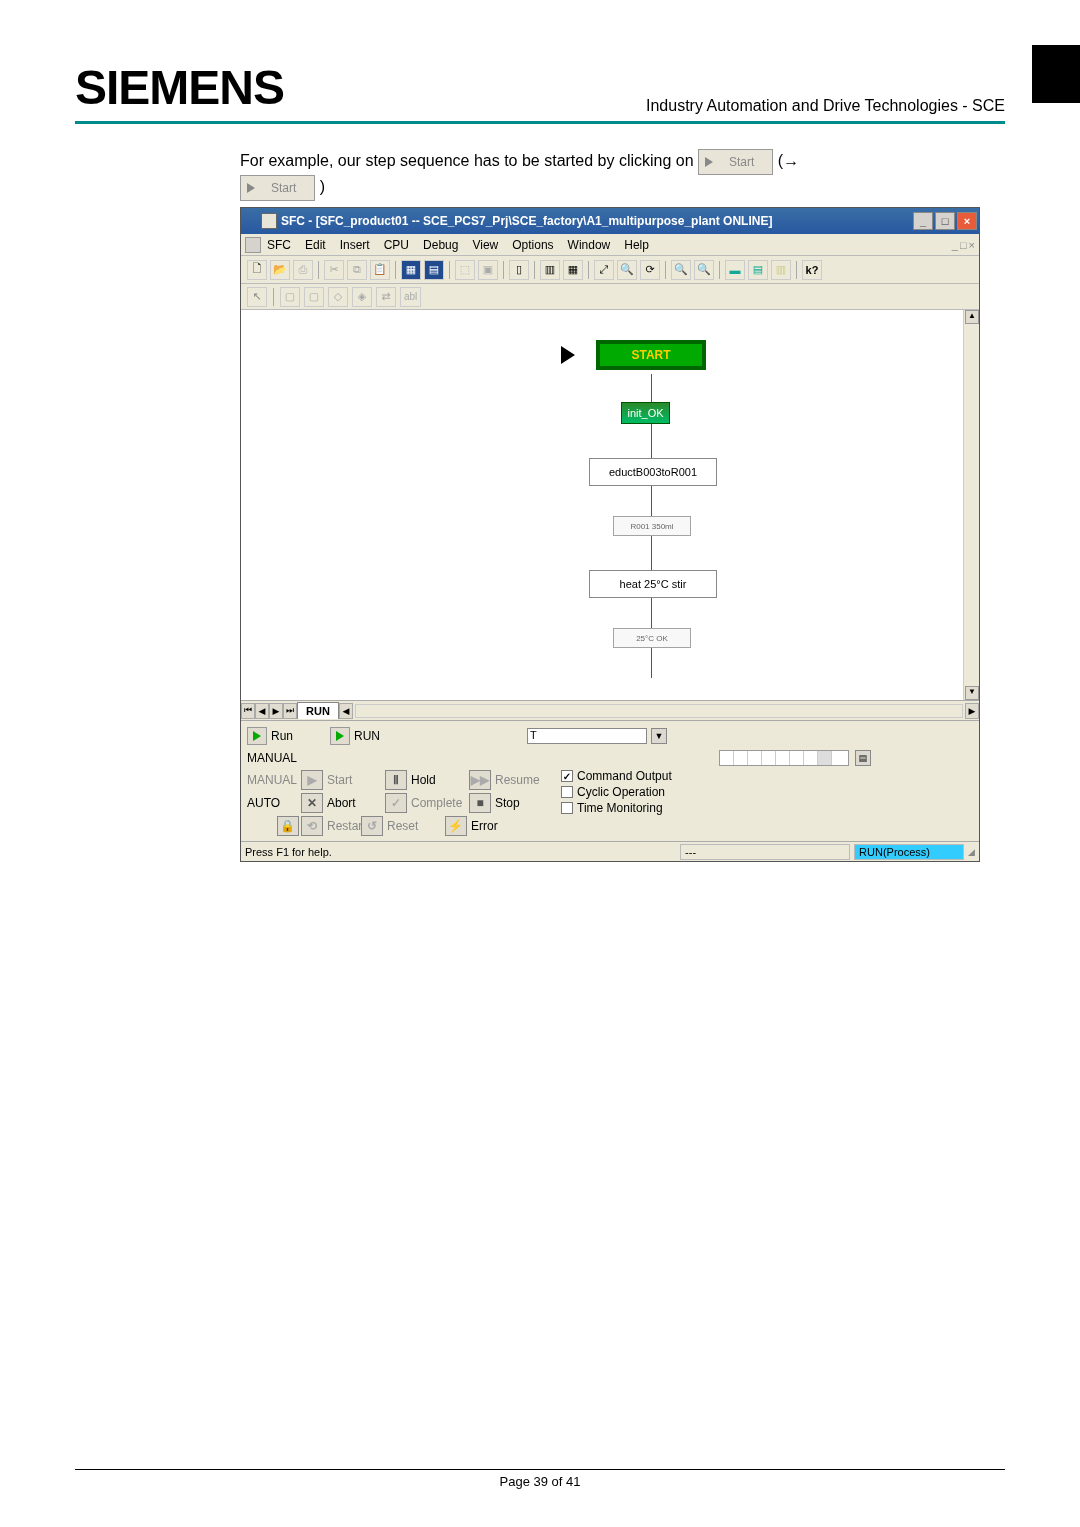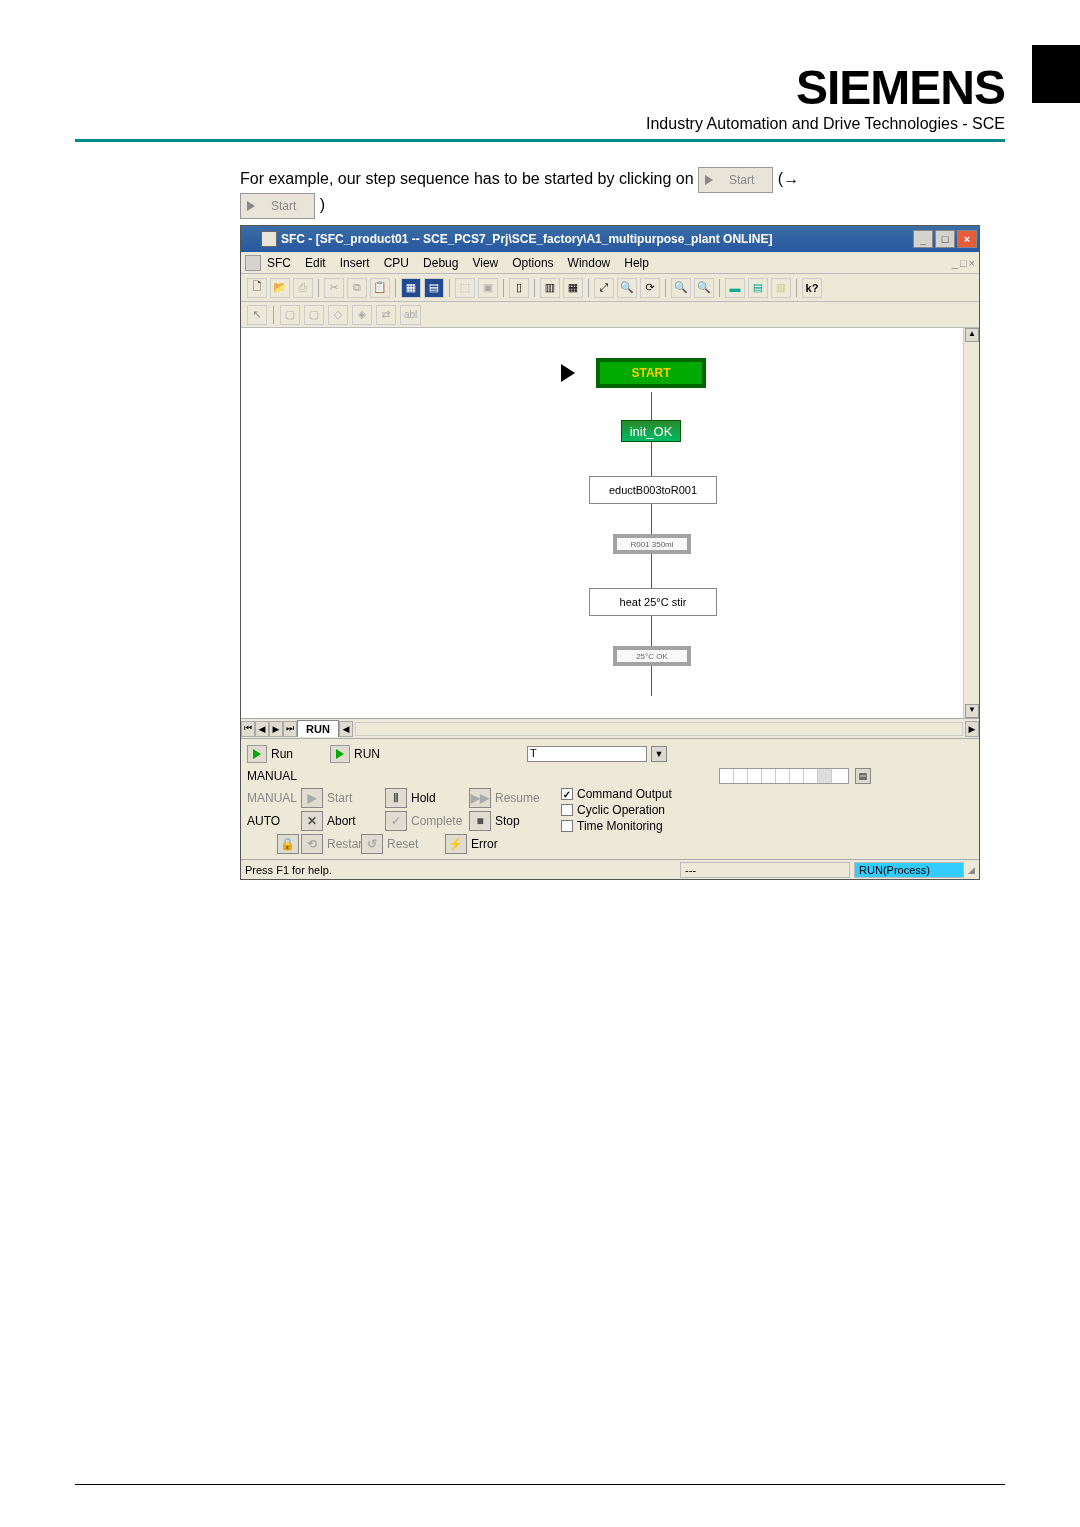--- a/index.html
+++ b/index.html
@@ -25,21 +25,20 @@
     height: 58px;
     background: #000;
   }
   .header {
     display: flex;
     justify-content: space-between;
     align-items: flex-end;
     border-bottom: 3px solid #008b8b;
     padding-bottom: 6px;
     margin-bottom: 25px;
-    flex-direction: column;
   }
   .logo {
     font-family: Arial, sans-serif;
     font-weight: 900;
     font-size: 48px;
     letter-spacing: -1px;
     color: #000;
   }
   .header-right {
     font-size: 16px;
@@ -212,46 +211,46 @@
     position: absolute;
     left: 320px; top: 36px;
     width: 0; height: 0;
     border-left: 14px solid #000;
     border-top: 9px solid transparent;
     border-bottom: 9px solid transparent;
   }
   .sfc-trans {
     position: absolute;
     left: 380px;
-    width: 60px; height: 22px;
+    width: 49px; height: 22px;
     background: linear-gradient(#2a8a2a, #0b6);
     border: 1px solid #050;
     color: #fff;
-    font-size: 13px;
+    font-size: 11px;
     display: flex;
     align-items: center;
     justify-content: center;
   }
   .sfc-step-mid {
     position: absolute;
     left: 348px;
     width: 128px; height: 28px;
     background: #fff;
     border: 1px solid #888;
     font-size: 11px;
     display: flex;
     align-items: center;
     justify-content: center;
   }
   .sfc-step-small {
     position: absolute;
     left: 372px;
     width: 78px; height: 20px;
     background: #f8f8f8;
-    border: 4px solid #a3a3a3;
+    border: 1px solid #a3a3a3;
     font-size: 8px;
     color: #666;
     display: flex;
     align-items: center;
     justify-content: center;
   }
   .vline {
     position: absolute;
     left: 410px;
     width: 1px;
@@ -666,14 +665,17 @@
 
     <div class="statusbar">
       <span style="flex:1">Press F1 for help.</span>
       <span class="status-field mid">---</span>
       <span class="status-field run">RUN(Process)</span>
       <span class="resize">◢</span>
     </div>
   </div>
 
   <div class="footer">
+    <div class="f-mid">
+      <div>Page 39 of 41</div>
+    </div>
   </div>
 </div>
 
 </body></html>

